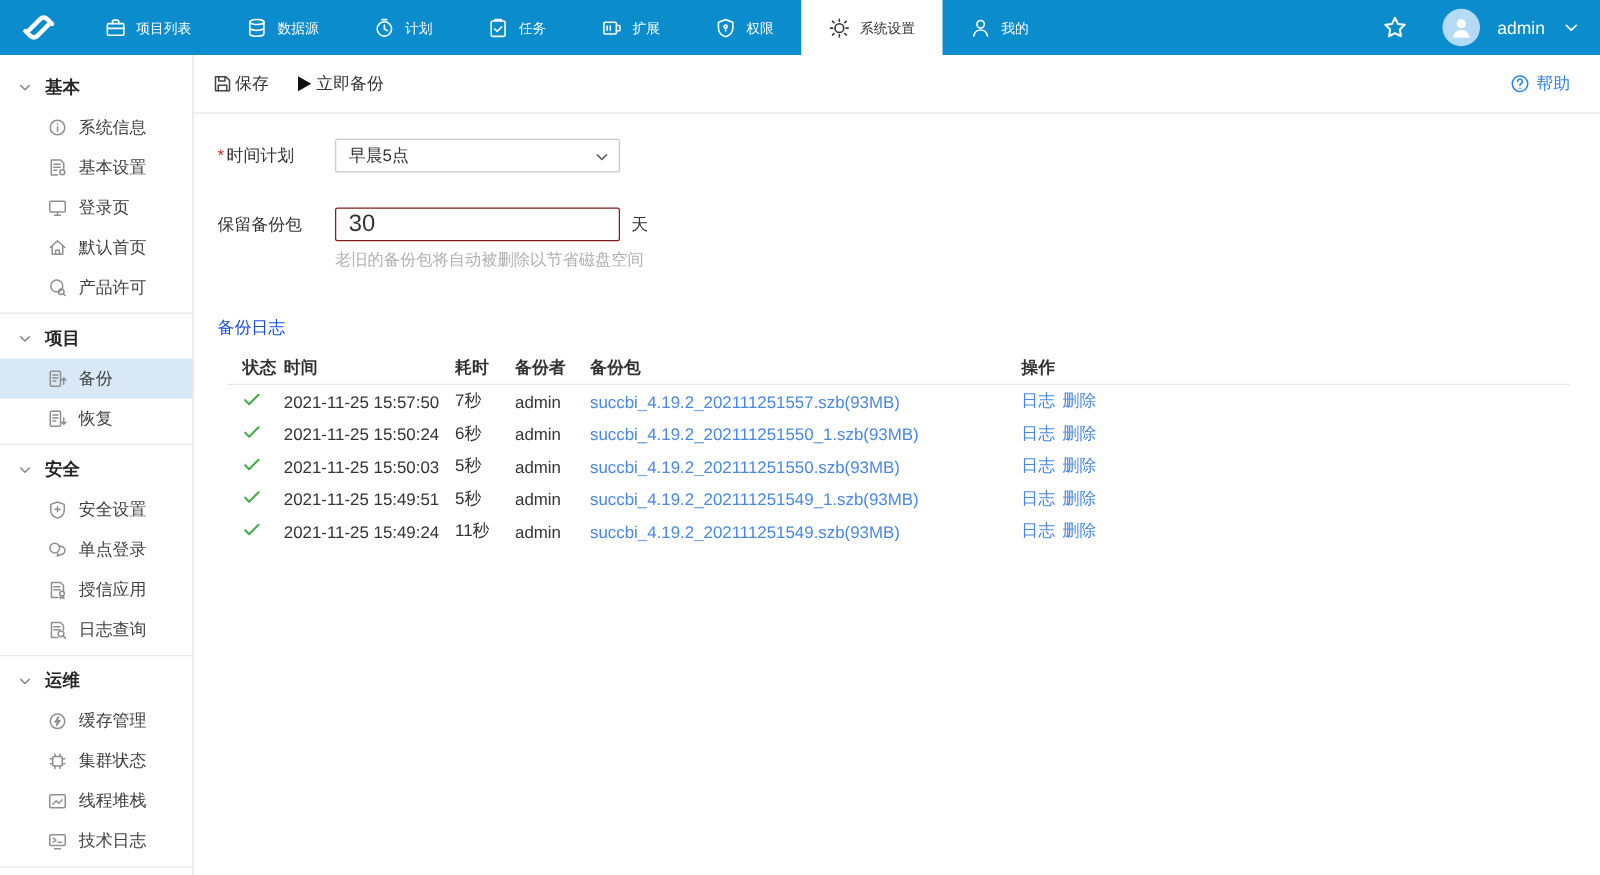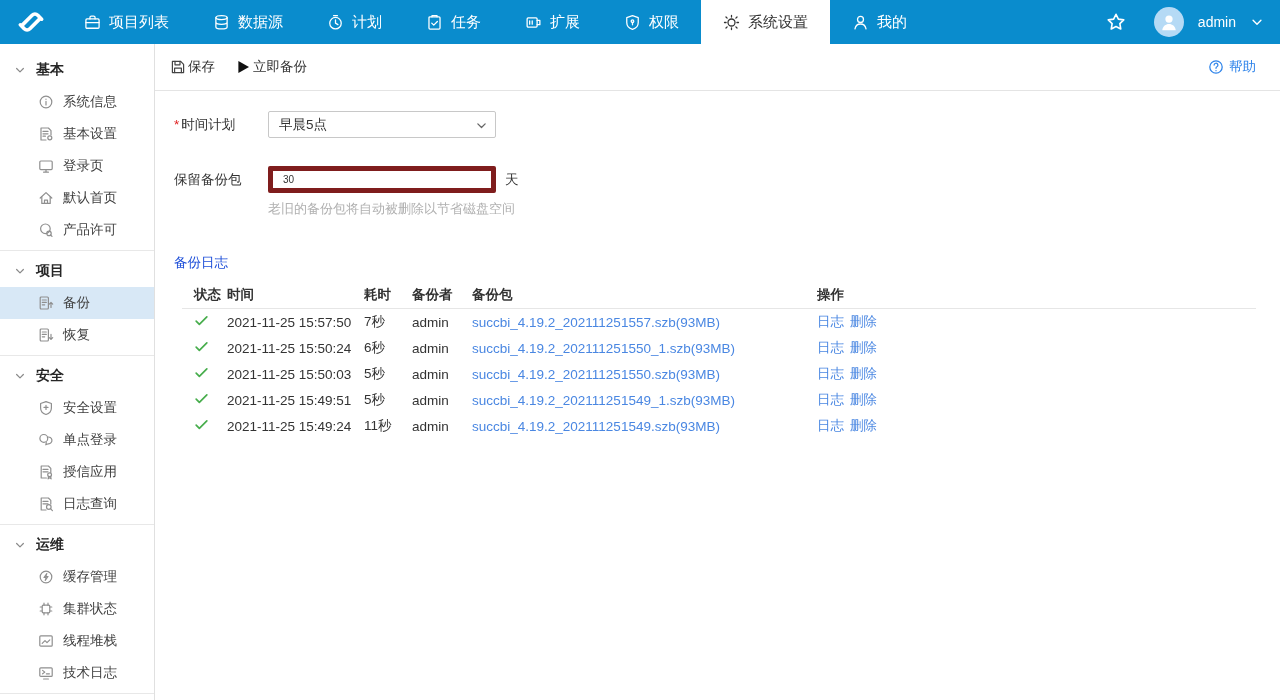--- a/index.html
+++ b/index.html
@@ -4,21 +4,21 @@
 <style>
   * { margin:0; padding:0; box-sizing:border-box; }
   html,body { width:1280px; height:700px; overflow:hidden; background:#fff;
     font-family:"Liberation Sans","DejaVu Sans",sans-serif; color:#333; }
 
   
   .topnav { height:44px; background:#0a8ccd; display:flex; align-items:stretch; color:#fff; }
   .logo { width:62px; display:flex; align-items:center; justify-content:center; }
   .logo svg { width:36px; height:36px; }
   .nav-menu { display:flex; align-items:stretch; }
-  .nav-item { display:flex; align-items:center; gap:8px; padding:16px 22px; font-size:15px;
+  .nav-item { display:flex; align-items:center; gap:8px; padding:16px 22px; font-size:11px;
     cursor:pointer; white-space:nowrap; }
   .nav-item .icon { width:17px; height:17px; display:inline-flex; }
   .nav-item.active { background:#fff; color:#333; }
   .nav-right { margin-left:auto; display:flex; align-items:center; gap:14px; padding-right:16px; }
   .star-btn { width:20px; height:20px; display:inline-flex; cursor:pointer; }
   .avatar { width:30px; height:30px; border-radius:50%; background:#b5daf5; color:#fff;
     display:inline-flex; align-items:center; justify-content:center; margin-left:14px; cursor:pointer; }
   .avatar svg { width:20px; height:20px; }
   .user-name { font-size:14px; }
   .chev { width:14px; height:14px; display:inline-flex; cursor:pointer; }
@@ -53,22 +53,22 @@
   .f-row { display:flex; align-items:center; margin-bottom:28px; }
   .f-label { width:94px; flex:none; font-size:13.5px; color:#333; }
   .req { color:#e02020; margin-right:2px; }
   .checkbox { width:16px; height:16px; border-radius:2px; background:#3d8df5; display:inline-flex;
     align-items:center; justify-content:center; cursor:pointer; }
   .checkbox svg { width:11px; height:11px; }
   .selectbox { position:relative; width:228px; height:27px; border:1px solid #c8c8c8;
     border-radius:2px; display:flex; align-items:center; padding:0 10px 0 10px;
     font-size:13.5px; cursor:pointer; background:#fff; }
   .selectbox .icon { position:absolute; right:7px; top:7px; width:13px; height:13px; color:#666; }
-  .textinput { width:228px; height:27px; border:5px solid #7f1d1d; border-radius:2px;
-    padding:0 10px; font-size:10px; color:#333; font-family:inherit; outline:none; }
+  .textinput { width:228px; height:27px; border:1px solid #7f1d1d; border-radius:2px;
+    padding:0 10px; font-size:19px; color:#333; font-family:inherit; outline:none; }
   .unit { margin-left:9px; font-size:13.5px; }
   .hint-row { margin-top:-22px; margin-bottom:28px; padding-left:94px; }
   .hint { font-size:13px; color:#b0b0b0; }
 
   
   .log-section { margin-top:36px; }
   .log-title { font-size:13.5px; color:#1d4ed8; margin-bottom:13px; }
   .ttable { margin-left:8px; }
   .thead { display:flex; align-items:center; height:24px; border-bottom:1px solid #e6e6e6;
     padding-bottom:4px; font-weight:bold; font-size:13.5px; color:#333; }

